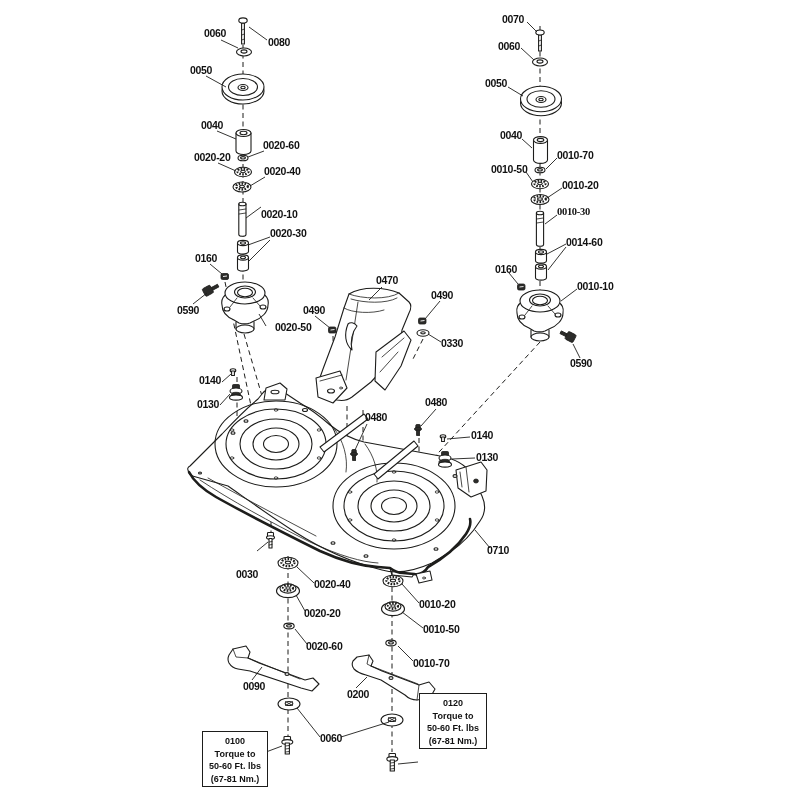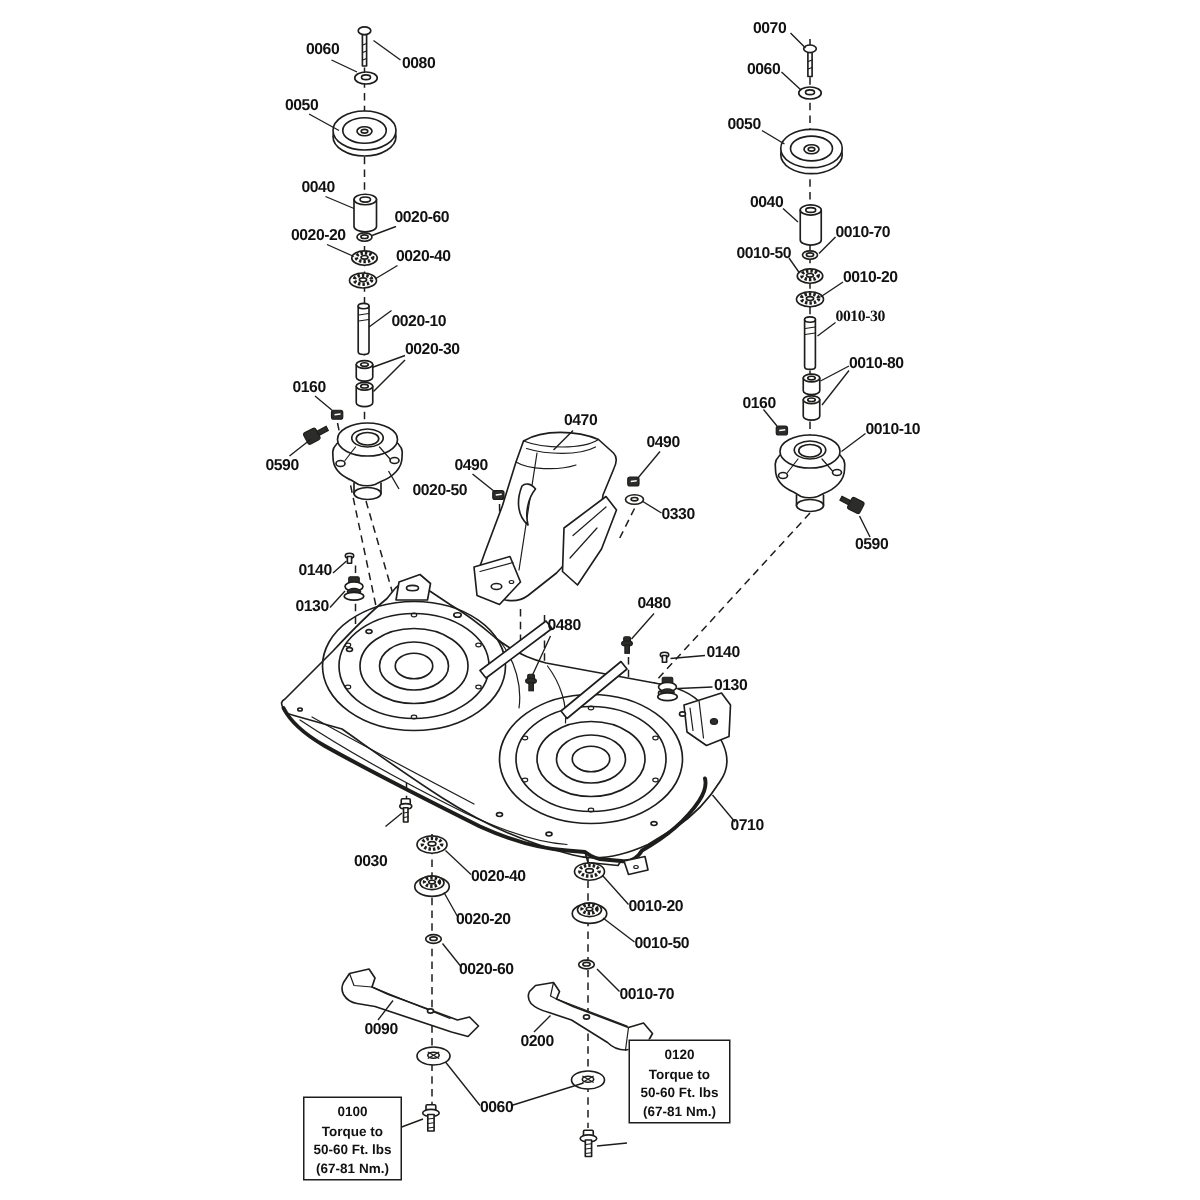--- a/index.html
+++ b/index.html
@@ -477,21 +477,21 @@
       <div class="callout" style="left: 431px; top: 289px;">0490</div>
       <div class="callout" style="left: 441px; top: 337px;">0330</div>
       <div class="callout" style="left: 502px; top: 13px;">0070</div>
       <div class="callout" style="left: 498px; top: 40px;">0060</div>
       <div class="callout" style="left: 485px; top: 77px;">0050</div>
       <div class="callout" style="left: 500px; top: 129px;">0040</div>
       <div class="callout" style="left: 557px; top: 149px;">0010-70</div>
       <div class="callout" style="left: 491px; top: 163px;">0010-50</div>
       <div class="callout" style="left: 562px; top: 179px;">0010-20</div>
       <div class="callout" style="left: 557px; top: 206px; font-family: Liberation Serif, serif;">0010-30</div>
-      <div class="callout" style="left: 566px; top: 236px;">0010-80</div>
+      <div class="callout" style="left: 566px; top: 236px;">0014-60</div>
       <div class="callout" style="left: 495px; top: 263px;">0160</div>
       <div class="callout" style="left: 577px; top: 280px;">0010-10</div>
       <div class="callout" style="left: 570px; top: 357px;">0590</div>
       <div class="callout" style="left: 199px; top: 374px;">0140</div>
       <div class="callout" style="left: 197px; top: 398px;">0130</div>
       <div class="callout" style="left: 365px; top: 411px;">0480</div>
       <div class="callout" style="left: 425px; top: 396px;">0480</div>
       <div class="callout" style="left: 471px; top: 429px;">0140</div>
       <div class="callout" style="left: 476px; top: 451px;">0130</div>
       <div class="callout" style="left: 236px; top: 568px;">0030</div>

